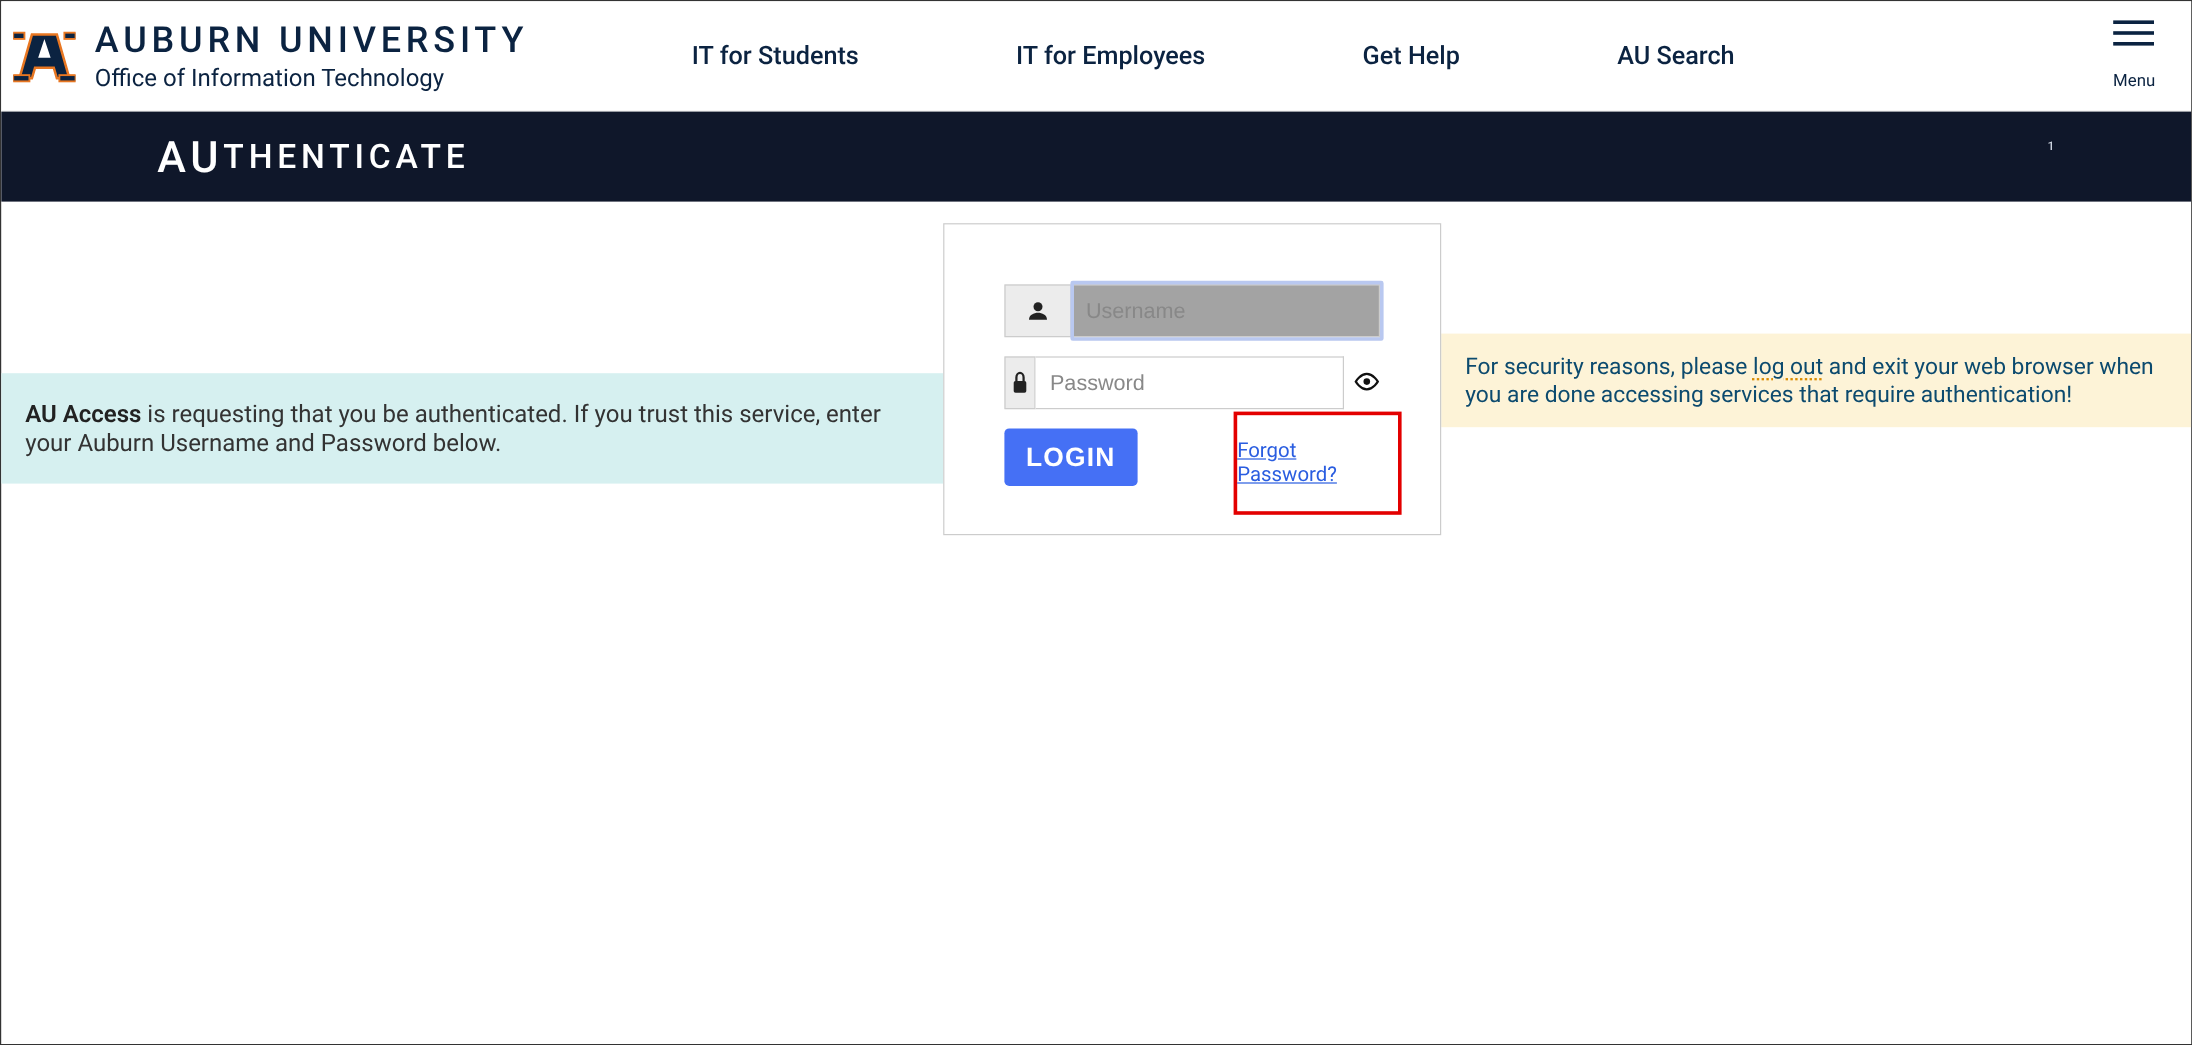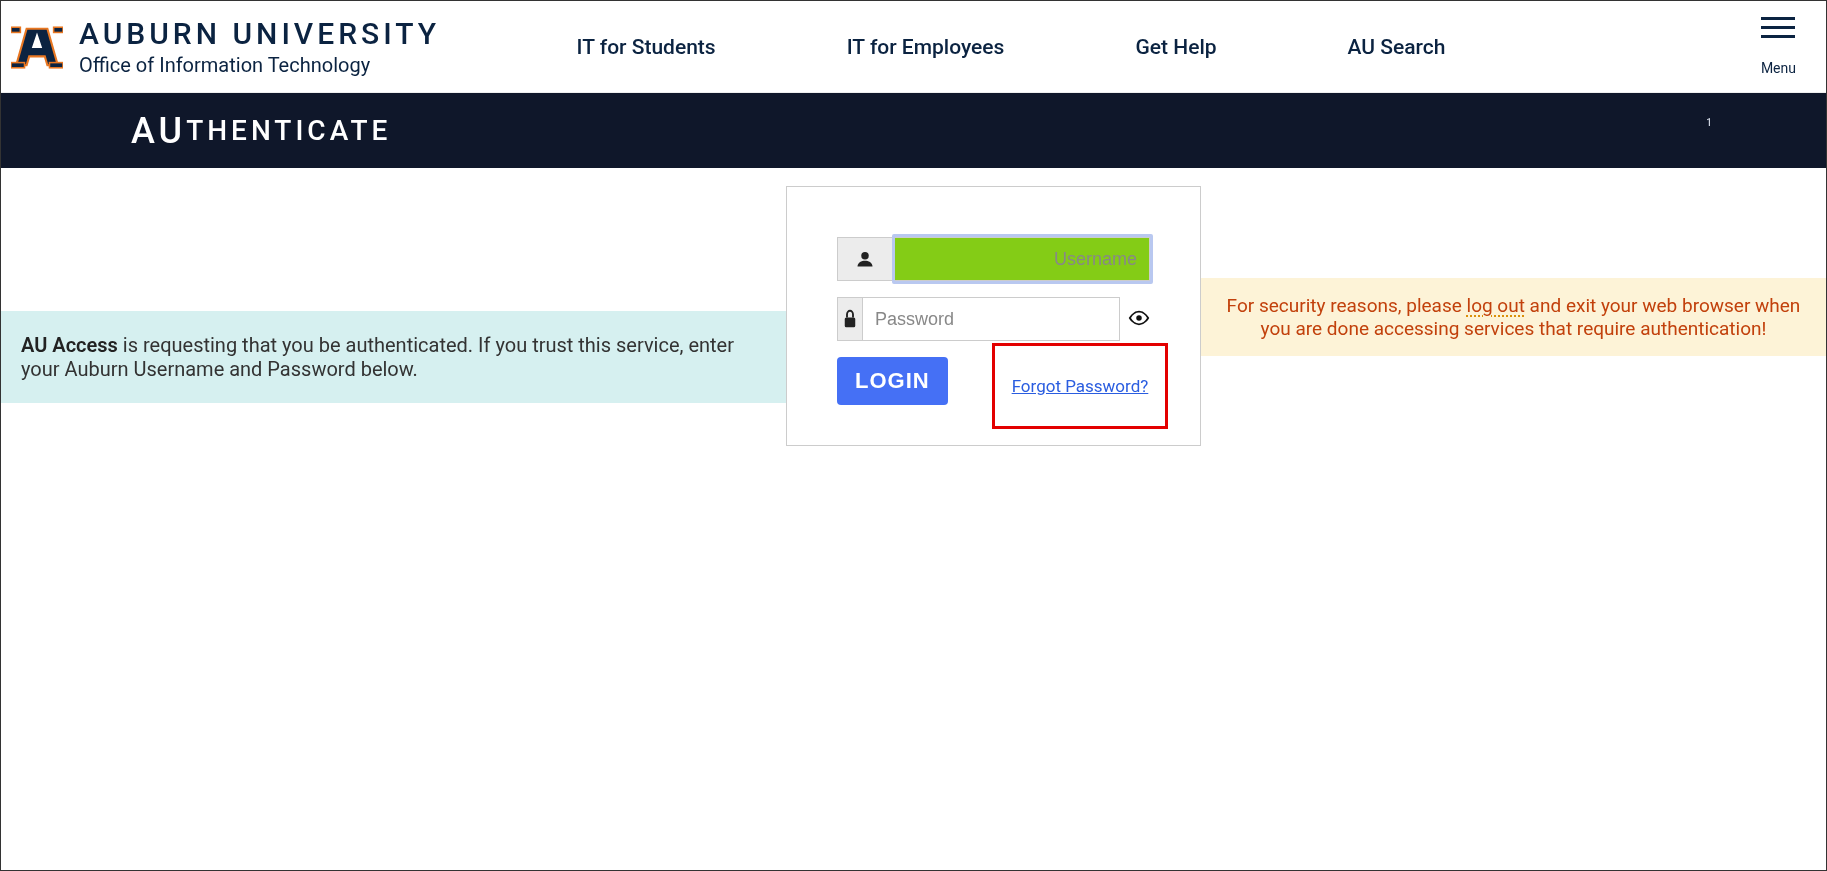--- a/index.html
+++ b/index.html
@@ -167,22 +167,21 @@
       flex: 1;
       height: 44px;
       border: 1px solid #ccc;
       border-left: none;
       padding: 0 12px;
       font-size: 18px;
       color: #333;
       outline: none;
     }
     .text-input.focused {
-      background: #84cc16;
-      text-align: right;
+      background: #a3a3a3;
     }
     .focus-outline {
       position: absolute;
       left: 55px;
       top: -3px;
       right: -3px;
       bottom: -3px;
       border: 3px solid #b9c8f0;
       border-radius: 2px;
       pointer-events: none;
@@ -201,42 +200,42 @@
       font-size: 22px;
       font-weight: 600;
       letter-spacing: 1px;
       border-radius: 4px;
       cursor: pointer;
     }
     .forgot-wrap {
       position: absolute;
       right: 32px;
       bottom: 16px;
-      width: 176px;
+      width: 140px;
       height: 86px;
       border: 3px solid #e30000;
       display: flex;
       align-items: center;
       justify-content: center;
       margin-top: 44px;
     }
     .forgot-link {
       color: #2a5de0;
       font-size: 17px;
       text-decoration: underline;
     }
     
     .warn-box {
       margin-top: 20px;
       width: 1108px;
       background: #fdf3d7;
       padding: 16px 20px;
       font-size: 19px;
-      color: #c2410c;
-      text-align: center;
+      color: #0c4a6e;
+      text-align: left;
     }
     .warn-box .logout {
       text-decoration: underline dotted;
       text-underline-offset: 4px;
       text-decoration-color: #d98b00;
     }
     ::placeholder {
       color: #888;
       font-size: 18px;
     }

